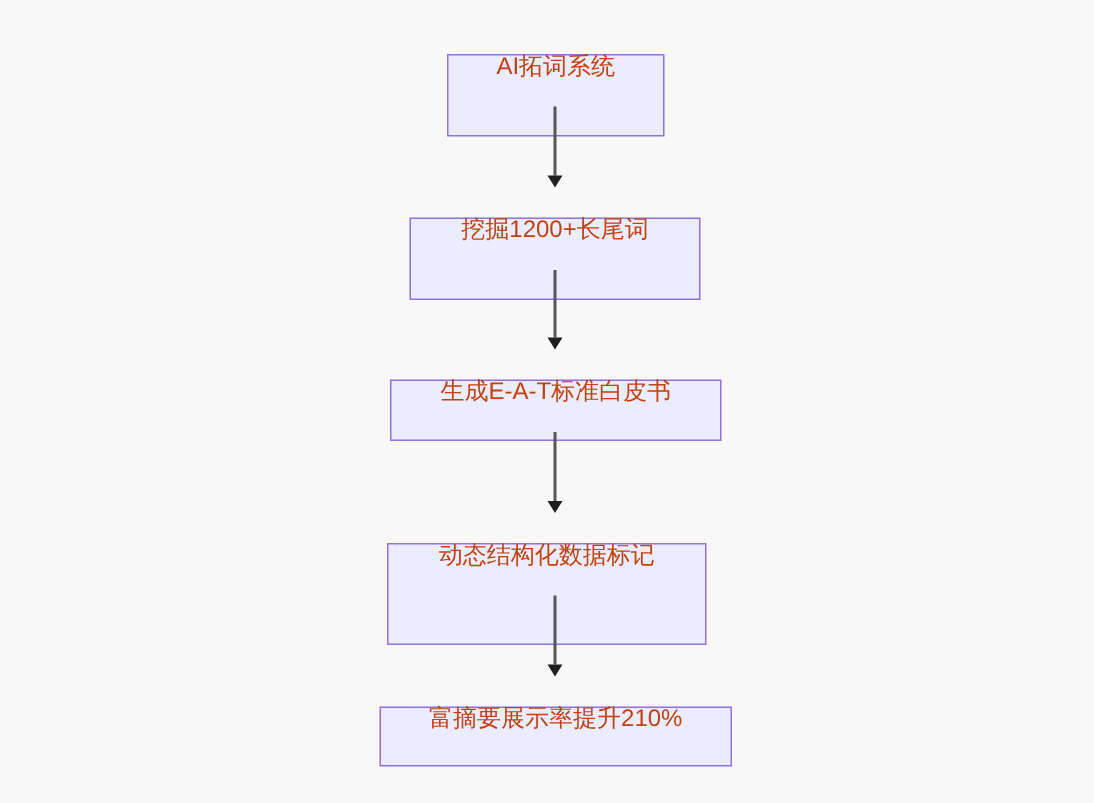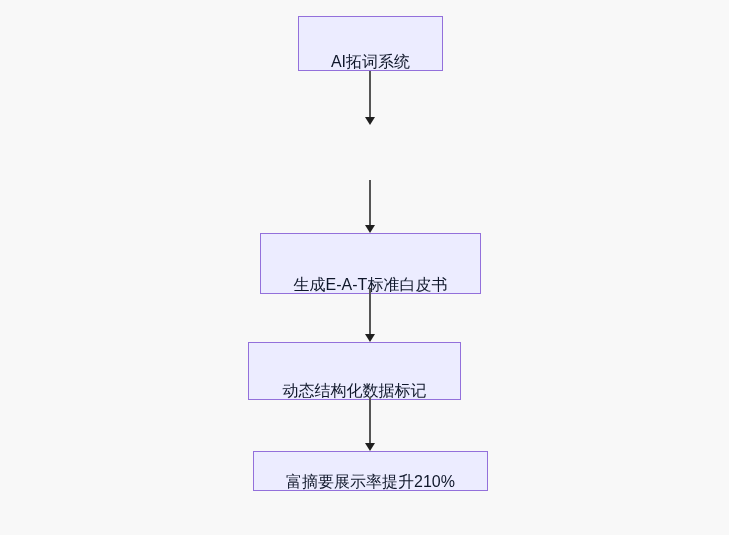--- a/index.html
+++ b/index.html
@@ -17,27 +17,28 @@
     position: relative;
     width: 729px;
     height: 535px;
     background: #f8f8f8;
   }
   .node {
     position: absolute;
     box-sizing: border-box;
     background: #ececff;
     border: 1.3px solid #9370db;
-    color: #0f172a;
+    color: #c2410c;
     font-size: 16px;
     line-height: 1;
     display: flex;
-    align-items: flex-end;
+    align-items: flex-start;
     justify-content: center;
     white-space: nowrap;
+    margin-top: 20px;
   }
   .edge {
     position: absolute;
     width: 10px;
     display: flex;
     flex-direction: column;
     align-items: center;
   }
   .edge .line {
     width: 2px;
@@ -59,36 +60,39 @@
 
   <div class="node" style="left:298px; top:16px; width:145px; height:55px;">
     <span>AI拓词系统</span>
   </div>
 
   <div class="edge" style="left:365px; top:71px; height:54px;">
     <div class="line"></div>
     <div class="head"></div>
   </div>
 
+  <div class="node" style="left:273px; top:125px; width:194px; height:55px;">
+    <span>挖掘1200+长尾词</span>
+  </div>
 
   <div class="edge" style="left:365px; top:180px; height:53px;">
     <div class="line"></div>
     <div class="head"></div>
   </div>
 
-  <div class="node" style="left:260px; top:233px; width:221px; height:61px;">
+  <div class="node" style="left:260px; top:233px; width:221px; height:41px;">
     <span>生成E-A-T标准白皮书</span>
   </div>
 
   <div class="edge" style="left:365px; top:288px; height:54px;">
     <div class="line"></div>
     <div class="head"></div>
   </div>
 
-  <div class="node" style="left:248px; top:342px; width:213px; height:58px;">
+  <div class="node" style="left:258px; top:342px; width:213px; height:68px;">
     <span>动态结构化数据标记</span>
   </div>
 
   <div class="edge" style="left:365px; top:397px; height:54px;">
     <div class="line"></div>
     <div class="head"></div>
   </div>
 
   <div class="node" style="left:253px; top:451px; width:235px; height:40px;">
     <span>富摘要展示率提升210%</span>

